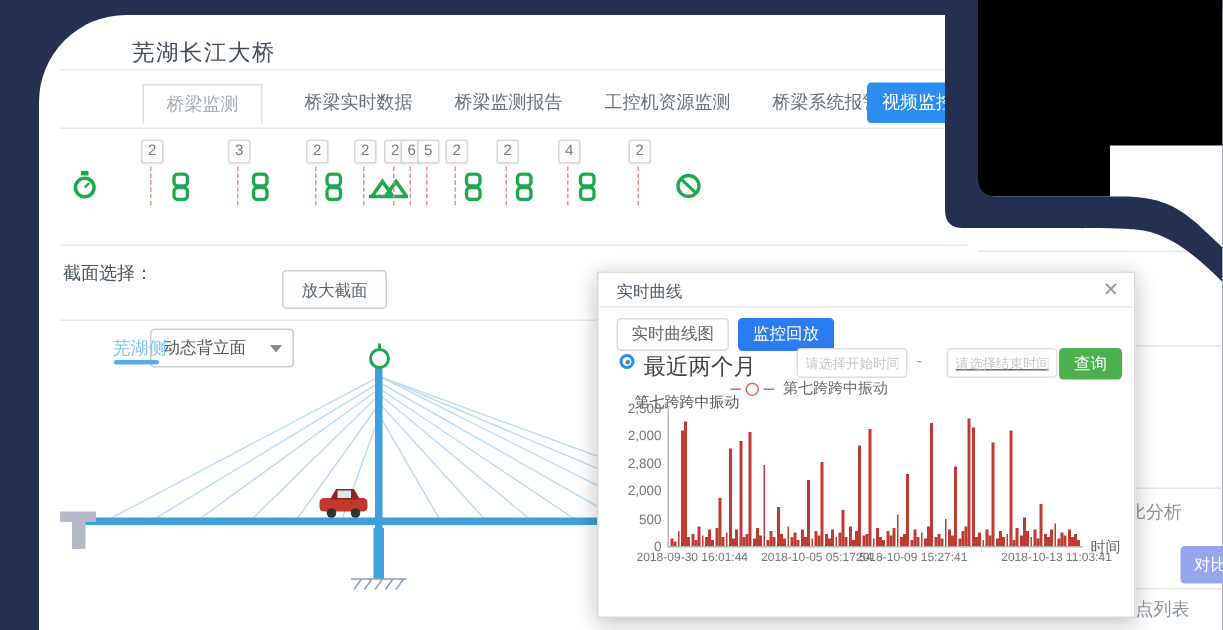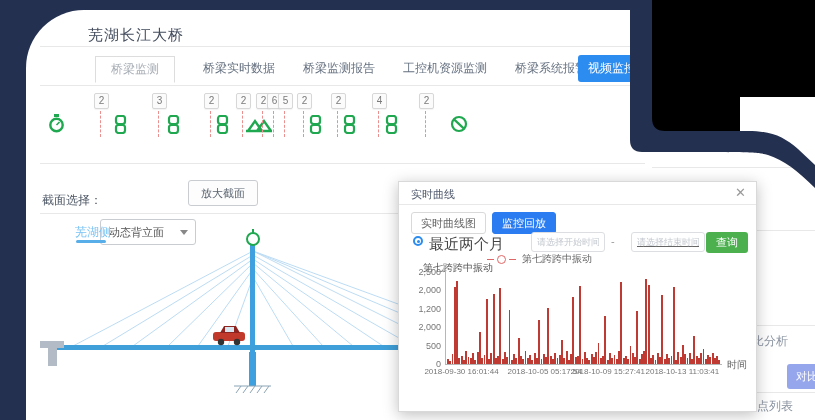--- a/index.html
+++ b/index.html
@@ -136,21 +136,21 @@
       <div class="numbox" style="left: 419px; top: 5px;">2</div>
       <div class="dash" style="left: 425px; top: 23px;"></div>
       <div class="sicon" style="left: 450px; top: 27px;"><svg width="18" height="18" viewBox="0 0 18 18">
           <circle cx="9" cy="9" r="7" fill="none" stroke="#1fa84f" stroke-width="2.2"></circle>
           <line x1="4.3" y1="4.6" x2="13.7" y2="13.4" stroke="#1fa84f" stroke-width="2.2"></line>
         </svg></div>
     </div>
 
   <div class="hdiv" style="left:40px;top:163px;width:605px;"></div>
 
-  <div class="abs sel-label" style="left:42px;top:192px;text-align:center;">截面选择：</div>
+  <div class="abs sel-label" style="left:42px;top:174px;text-align:center;">截面选择：</div>
   <div class="select" style="left:100px;top:180px;">
     <span>动态背立面</span>
     <span class="caret"></span>
   </div>
   <button class="btn-plain" style="left:188px;top:180px;">放大截面</button>
   <div class="hdiv" style="left:40px;top:213px;width:605px;"></div>
 
   <div class="abs side-label" style="left:75px;top:224px;">芜湖侧</div>
   <div class="side-tick" style="left:76px;top:240px;"></div>
 
@@ -247,21 +247,21 @@
       <span class="leg-circ"></span>
       <span class="leg-line"></span>
       <span class="leg-text">第七跨跨中振动</span>
     </div>
     <div class="c-title" style="left:24px;top:79px;">第七跨跨中振动</div>
 
     <div id="yaxis" class="abs" style="left:8px;top:90px;width:34px;height:92px;">
         <div class="ytick" style="bottom: 0px;">0</div>
         <div class="ytick" style="bottom: 18.4px;">500</div>
         <div class="ytick" style="bottom: 36.8px;">2,000</div>
-        <div class="ytick" style="bottom: 55.2px;">1,200</div>
+        <div class="ytick" style="bottom: 55.2px;">2,800</div>
         <div class="ytick" style="bottom: 73.6px;">2,000</div>
         <div class="ytick" style="bottom: 92px;">2,500</div>
       </div>
     <div id="plot">
       <div id="bars">
           <div style="height: 5.152px;"></div>
           <div style="height: 3.312px;"></div>
           <div style="height: 9.568px;"></div>
           <div style="height: 76.544px;"></div>
           <div style="height: 83.168px;"></div>
@@ -379,18 +379,18 @@
           <div style="height: 11.04px;"></div>
           <div style="height: 5.888px;"></div>
           <div style="height: 8.464px;"></div>
           <div style="height: 4.416px;"></div>
         </div>
     </div>
     <div id="xaxis" class="abs" style="left:46px;top:183px;width:276px;height:14px;">
         <div class="xtick" style="left: 6%;">2018-09-30 16:01:44</div>
         <div class="xtick" style="left: 33%; padding-left: 17px;">2018-10-05 05:17:54</div>
         <div class="xtick" style="left: 59%;">2018-10-09 15:27:41</div>
-        <div class="xtick" style="left: 86%;">2018-10-13 11:03:41</div>
+        <div class="xtick" style="left: 86%; padding-left: 44px;">2018-10-13 11:03:41</div>
       </div>
     <div class="xlabel" style="left:328px;top:176px;">时间</div>
   </div>
 
 </div>
 
 </body></html>

